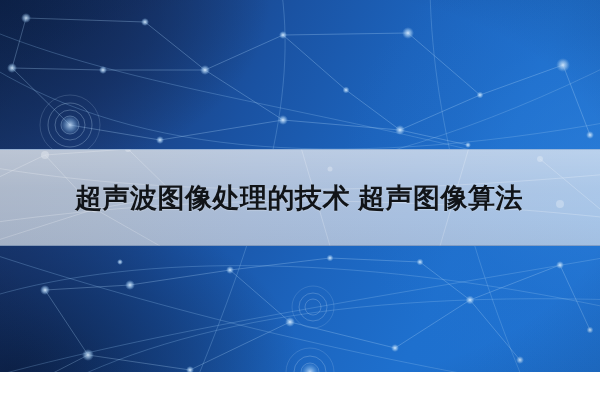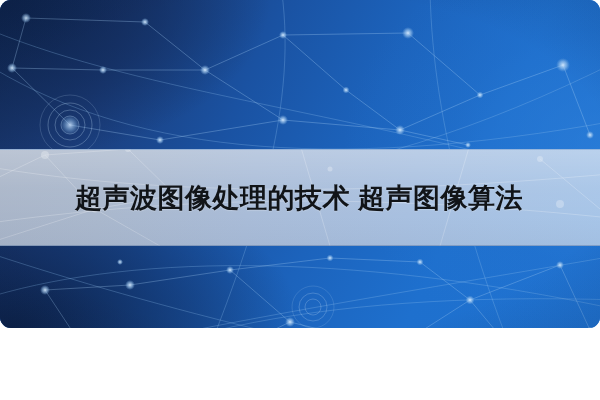--- a/index.html
+++ b/index.html
@@ -3,25 +3,24 @@
 <meta charset="utf-8">
 <style>
   html, body {
     margin: 0;
     padding: 0;
     background: #ffffff;
   }
   #stage {
     position: relative;
     width: 600px;
-    height: 328px;
+    height: 372px;
     overflow: hidden;
     font-family: "Liberation Sans", "DejaVu Sans", sans-serif;
     background: #1d6fce;
-    border-radius: 11px;
   }
 
   
   .bg-base {
     position: absolute;
     inset: 0;
     background:
       linear-gradient(115deg,
         #152f5e 0%,
         #1b3c79 18%,

